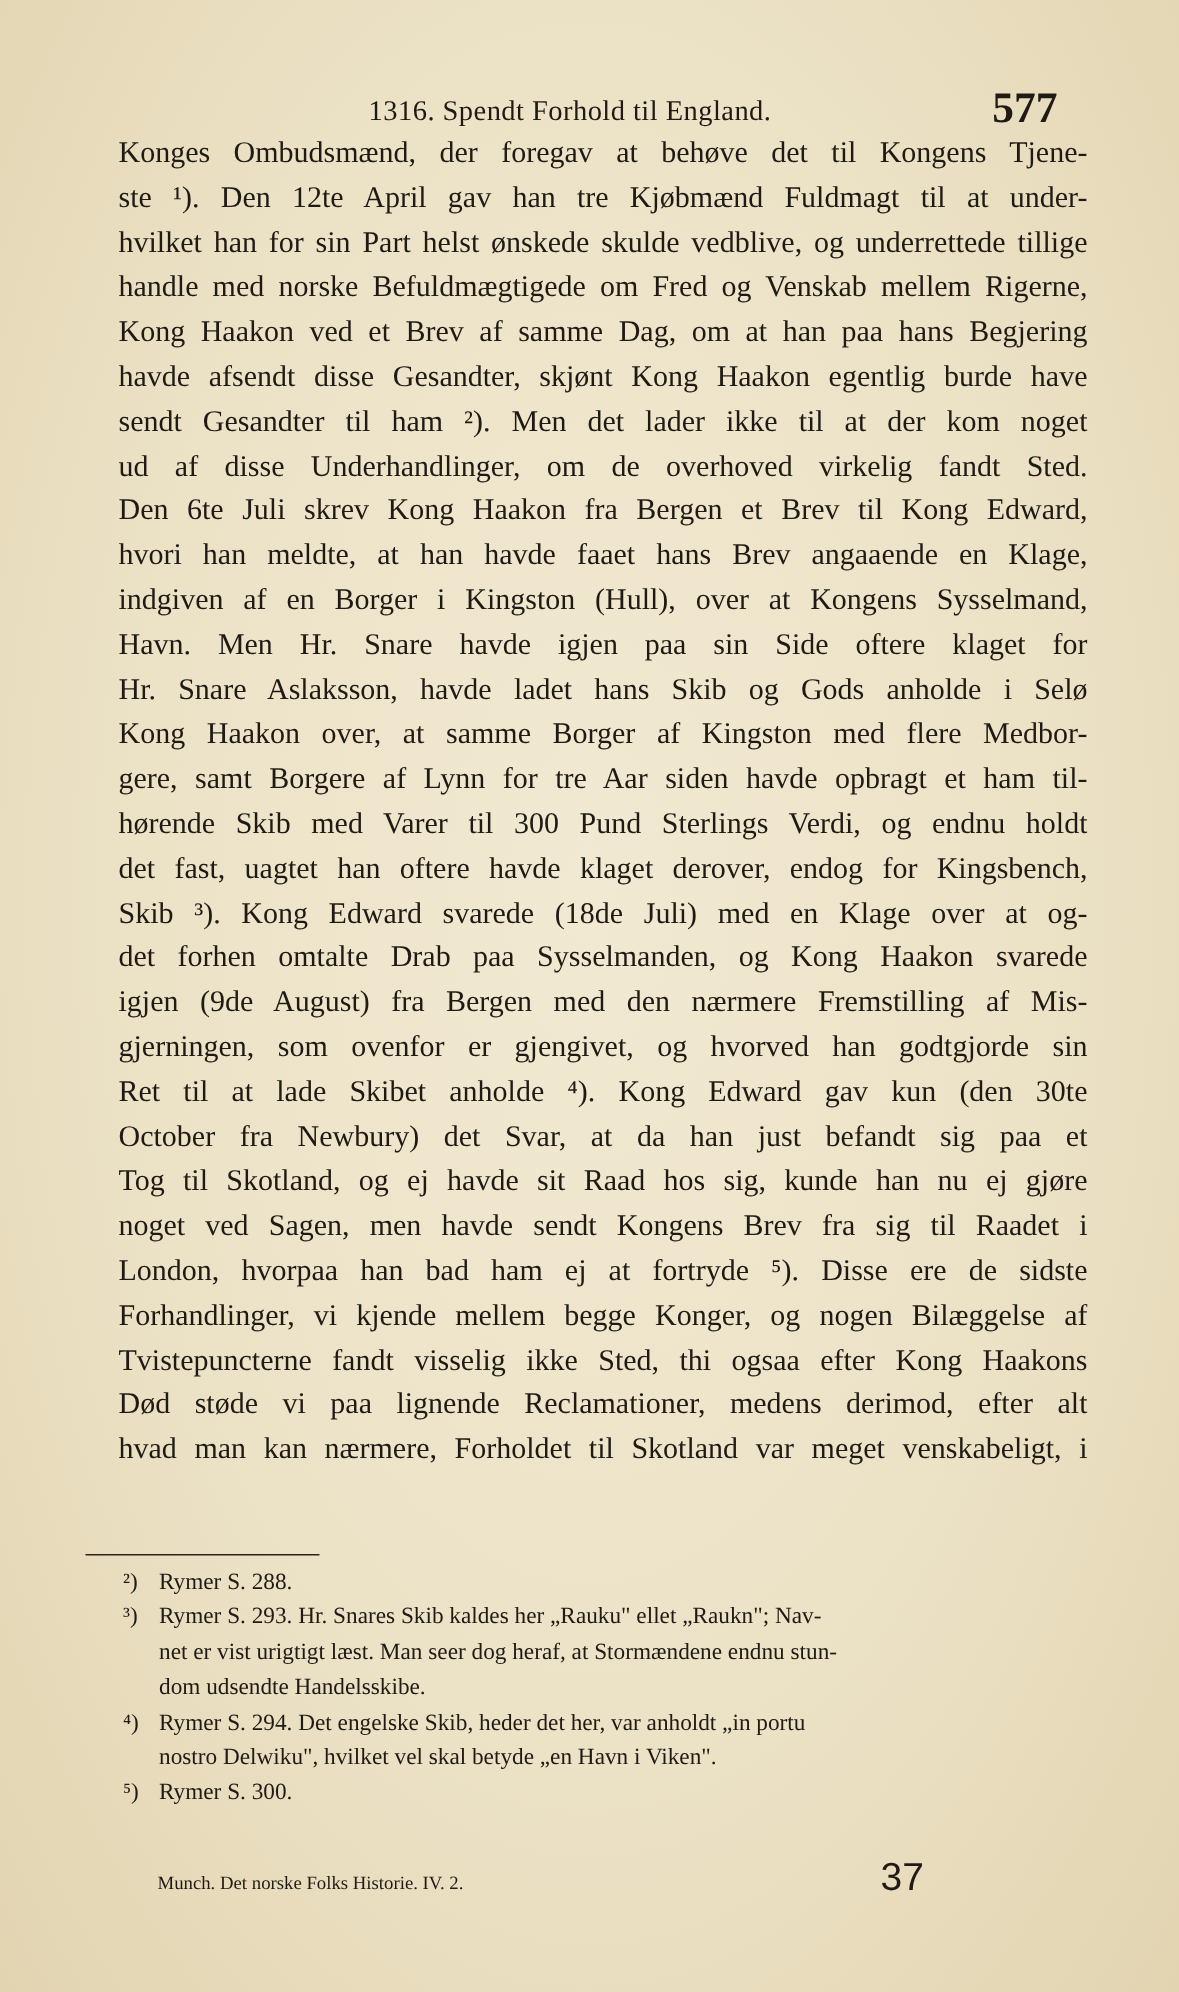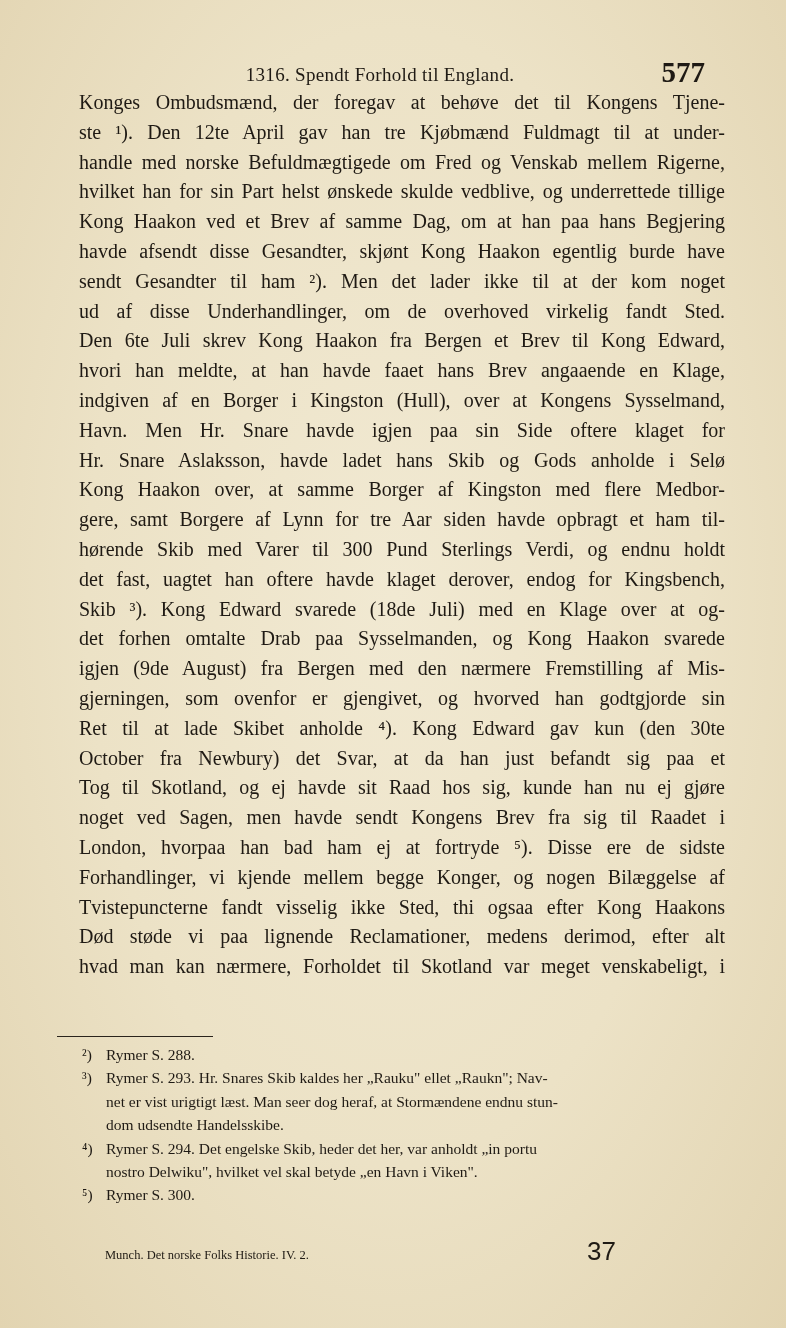--- a/index.html
+++ b/index.html
@@ -48,22 +48,22 @@
 <div class="page">
 
   <div class="header">
     <div class="running-head">1316. Spendt Forhold til England.</div>
     <div class="page-number">577</div>
   </div>
 
   <div class="body-text">
     <span class="line">Konges Ombudsmænd, der foregav at behøve det til Kongens Tjene-</span>
     <span class="line">ste ¹). Den 12te April gav han tre Kjøbmænd Fuldmagt til at under-</span>
+    <span class="line">hvilket han for sin Part helst ønskede skulde vedblive, og underrettede tillige</span>
     <span class="line">handle med norske Befuldmægtigede om Fred og Venskab mellem Rigerne,</span>
-    <span class="line">hvilket han for sin Part helst ønskede skulde vedblive, og underrettede tillige</span>
     <span class="line">Kong Haakon ved et Brev af samme Dag, om at han paa hans Begjering</span>
     <span class="line">havde afsendt disse Gesandter, skjønt Kong Haakon egentlig burde have</span>
     <span class="line">sendt Gesandter til ham ²). Men det lader ikke til at der kom noget</span>
     <span class="line">ud af disse Underhandlinger, om de overhoved virkelig fandt Sted.</span>
     <span class="line">Den 6te Juli skrev Kong Haakon fra Bergen et Brev til Kong Edward,</span>
     <span class="line">hvori han meldte, at han havde faaet hans Brev angaaende en Klage,</span>
     <span class="line">indgiven af en Borger i Kingston (Hull), over at Kongens Sysselmand,</span>
     <span class="line">Havn. Men Hr. Snare havde igjen paa sin Side oftere klaget for</span>
     <span class="line">Hr. Snare Aslaksson, havde ladet hans Skib og Gods anholde i Selø</span>
     <span class="line">Kong Haakon over, at samme Borger af Kingston med flere Medbor-</span>

